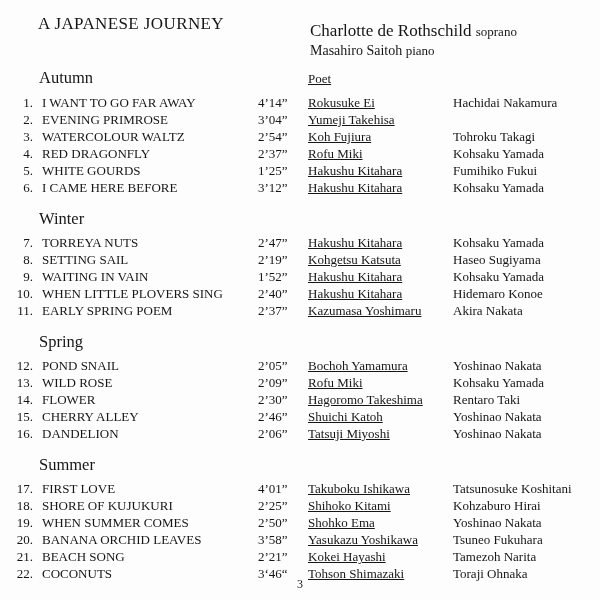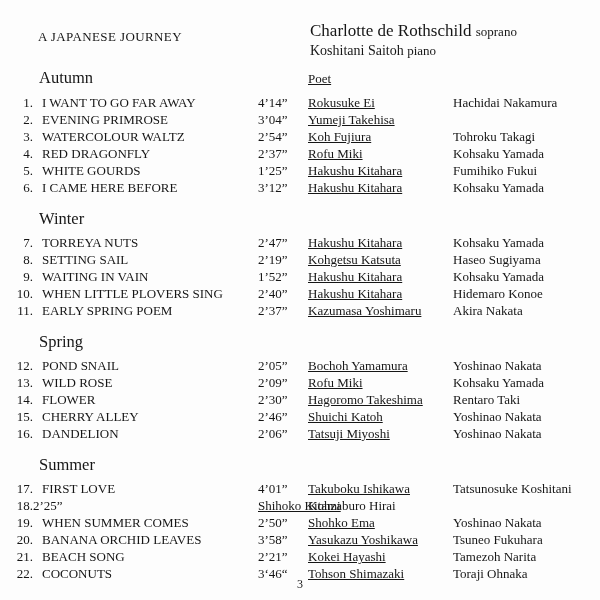--- a/index.html
+++ b/index.html
@@ -7,22 +7,22 @@
     position:relative;
     width:600px; height:600px;
     margin:0 auto;
     background:#fdfdfd;
     color:#161616;
     font-family:"Liberation Serif","DejaVu Serif",serif;
     overflow:hidden;
   }
   .header { position:relative; height:48px; }
   .album-title {
-    position:absolute; left:38px; top:27px;
-    font-size:13px; line-height:20px; letter-spacing:0.4px;
+    position:absolute; left:38px; top:14px;
+    font-size:17px; line-height:20px; letter-spacing:0.4px;
   }
   .artists { position:absolute; left:310px; top:9px;margin-top:12px; }
   .artist-line1 { font-size:17px; line-height:20px; }
   .artist-line2 { font-size:14px; line-height:17px; }
   .role { font-size:13px; }
   .content { }
   .section { margin-top:13px; }
   .section.first { margin-top:20px; }
   .row {
     display:grid;
@@ -45,21 +45,21 @@
 </style>
 </head>
 <body>
 
 <div class="page">
 
   <div class="header">
     <div class="album-title">A JAPANESE JOURNEY</div>
     <div class="artists">
       <div class="artist-line1"><span>Charlotte de Rothschild</span> <span class="role">soprano</span></div>
-      <div class="artist-line2"><span>Koshitani Saitoh</span> <span class="role">piano</span></div>
+      <div class="artist-line2"><span>Masahiro Saitoh</span> <span class="role">piano</span></div>
     </div>
   </div>
 
   <div class="content">
 
     <div class="section first">
       <div class="row section-header-row">
         <span class="c-num"></span>
         <span class="c-title sect-name">Autumn</span>
         <span class="c-dur"></span>
@@ -199,20 +199,21 @@
       </div>
       <div class="row">
         <span class="c-num">17.</span>
         <span class="c-title">FIRST LOVE</span>
         <span class="c-dur">4’01”</span>
         <span class="c-poet">Takuboku Ishikawa</span>
         <span class="c-comp">Tatsunosuke Koshitani</span>
       </div>
       <div class="row">
         <span class="c-num">18.</span>
+        <span class="c-title">SHORE OF KUJUKURI</span>
         <span class="c-dur">2’25”</span>
         <span class="c-poet">Shihoko Kitami</span>
         <span class="c-comp">Kohzaburo Hirai</span>
       </div>
       <div class="row">
         <span class="c-num">19.</span>
         <span class="c-title">WHEN SUMMER COMES</span>
         <span class="c-dur">2’50”</span>
         <span class="c-poet">Shohko Ema</span>
         <span class="c-comp">Yoshinao Nakata</span>

